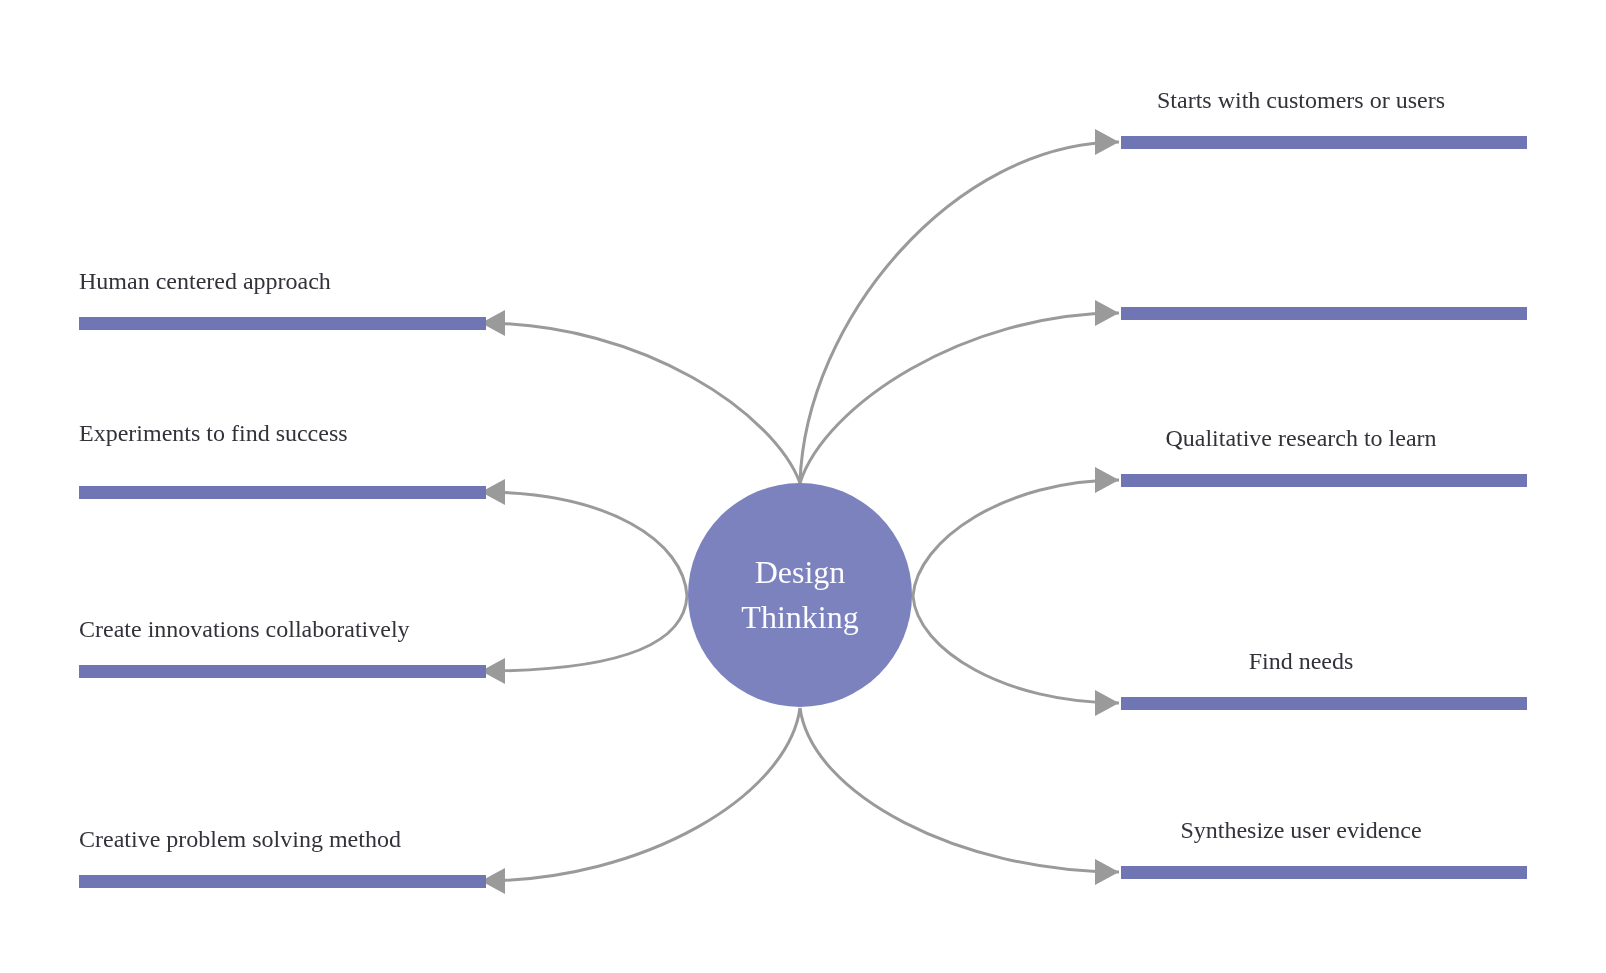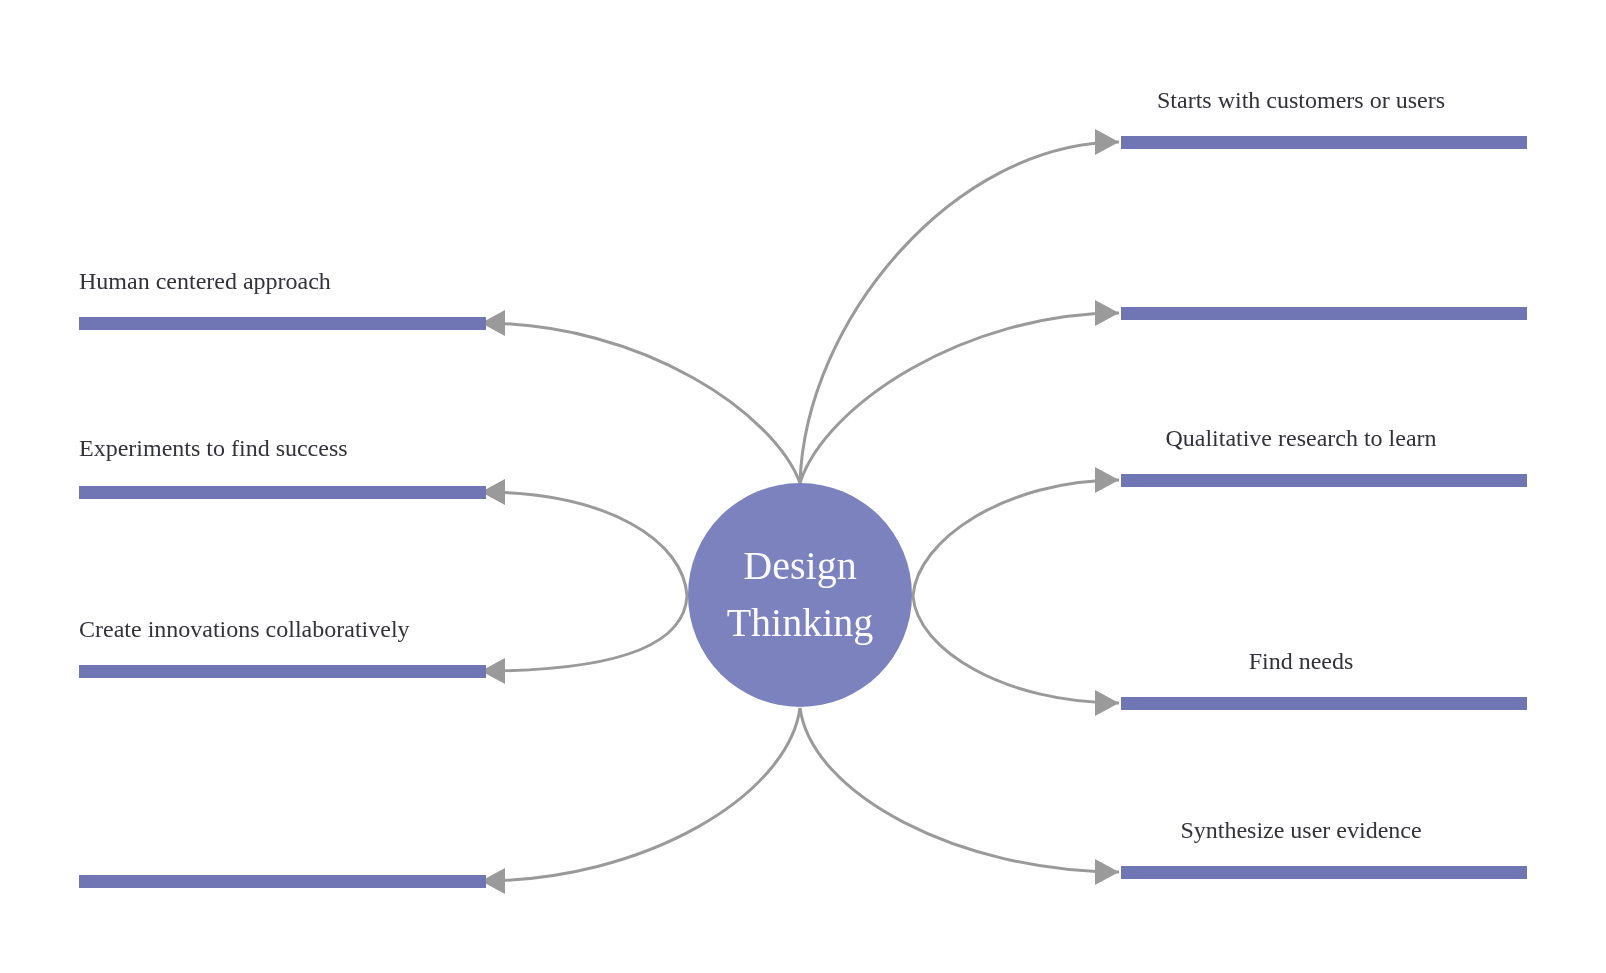--- a/index.html
+++ b/index.html
@@ -38,21 +38,21 @@
     border-radius: 50%;
     background: var(--center-node);
     display: flex;
     align-items: center;
     justify-content: center;
     cursor: default;
   }
   .center-node .center-label {
     width: 165px;
     text-align: center;
-    font-size: 40px;
+    font-size: 32px;
     line-height: 1.42;
     color: var(--center-text);
   }
   .bar {
     position: absolute;
     height: 13px;
     background: var(--branch-bar);
   }
   .bar.l { left: 79px;  width: 407px; }
   .bar.r { left: 1121px; width: 406px; }
@@ -88,22 +88,23 @@
     <path class="link" d="M913,596 C917,540 1005,480 1119,480" marker-end="url(#arrowhead)"></path>
     <path class="link" d="M913,596 C917,650 1005,703 1119,703" marker-end="url(#arrowhead)"></path>
     <path class="link" d="M800,708 C812,795 960,872 1119,872" marker-end="url(#arrowhead)"></path>
   </svg>
 
   <div class="center-node">
     <div class="center-label">Design Thinking</div>
   </div>
 
   <div class="label l" style="top:266px">Human centered approach</div>
-  <div class="label l" style="top:433px">Experiments to find success</div>
+  <div class="label l" style="top:418px">Experiments to find success</div>
   <div class="label l" style="top:614px">Create innovations collaboratively</div>
+  <div class="label l" style="top:824px">Creative problem solving method</div>
 
   <div class="bar l" style="top:317px"></div>
   <div class="bar l" style="top:486px"></div>
   <div class="bar l" style="top:665px"></div>
   <div class="bar l" style="top:875px"></div>
 
   <div class="label r" style="top:85px">Starts with customers or users</div>
   <div class="label r" style="top:423px">Qualitative research to learn</div>
   <div class="label r" style="top:646px">Find needs</div>
   <div class="label r" style="top:815px">Synthesize user evidence</div>

